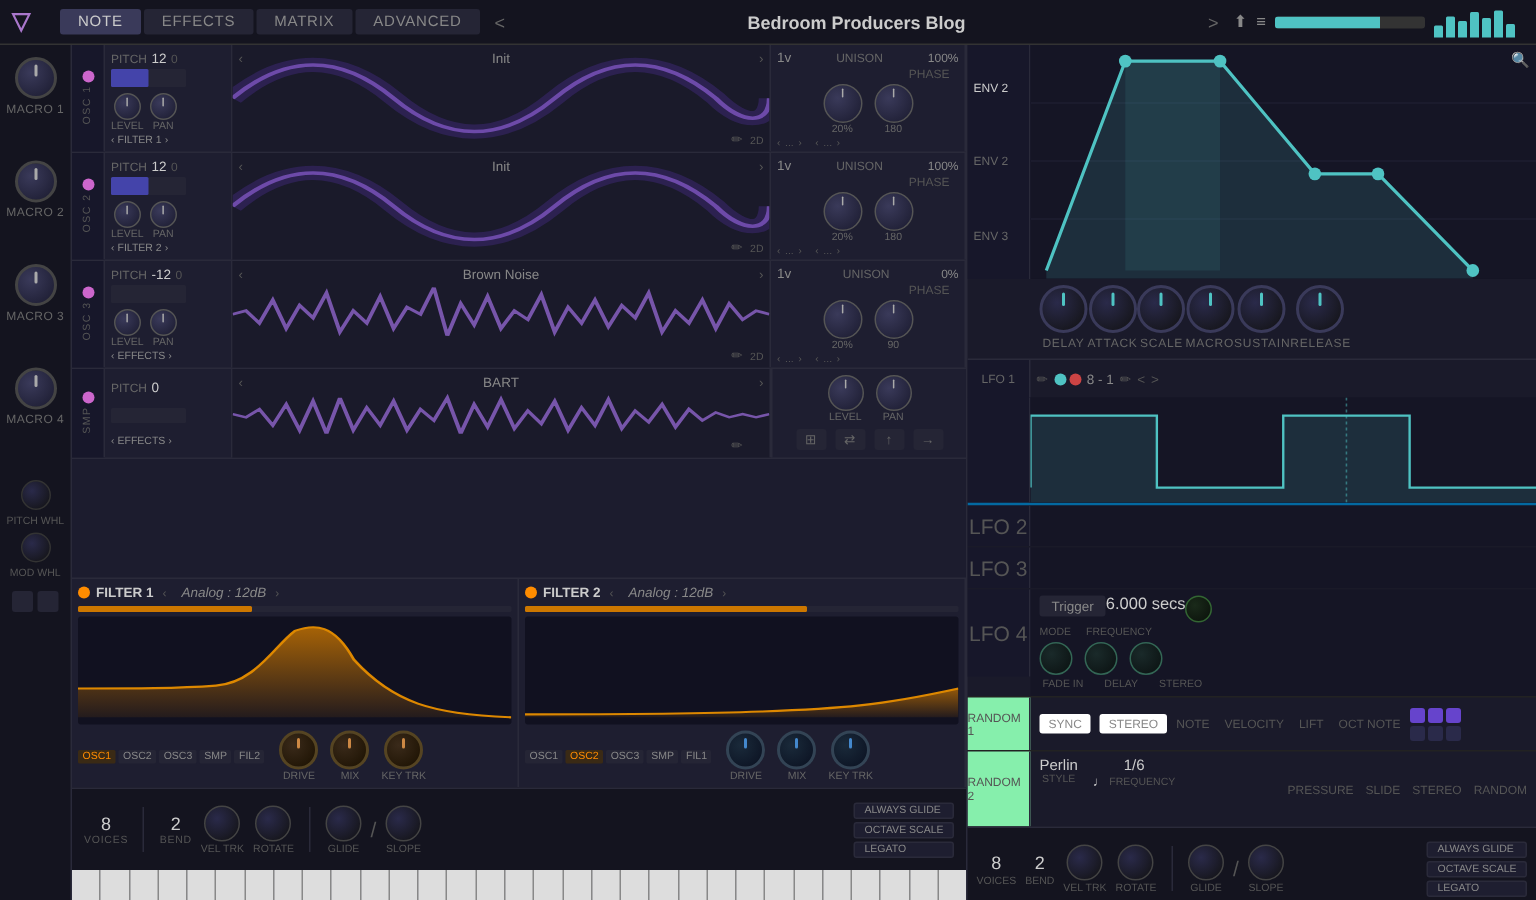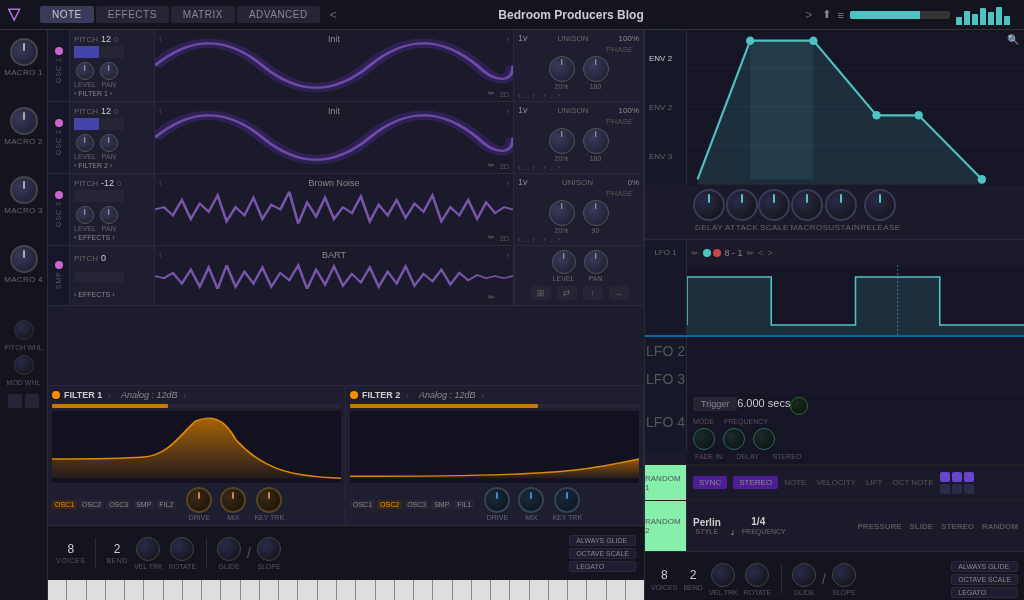--- a/index.html
+++ b/index.html
@@ -428,21 +428,21 @@
       color: #666;
       letter-spacing: 0.5px;
     }
     .lfo1-rate {
       font-size: 9px;
       color: #888;
     }
     .random1-btn {
       font-size: 8px;
       color: #888;
-      background: #4c1d95;
+      background: #ffffff;
       padding: 2px 6px;
       border-radius: 2px;
       cursor: pointer;
     }
     .random2-style {
       display: flex;
       flex-direction: column;
       align-items: center;
     }
     .random2-style-name {
@@ -689,24 +689,22 @@
       padding: 4px 6px;
     }
 
     .random2-row {
       height: 50px;
       display: flex;
     }
     .rand2-content {
       flex: 1;
       display: flex;
-      align-items: center;
       gap: 10px;
       padding: 4px 6px;
-      font-weight: bold;
     }
 
     .bottom-bar-full {
       height: 55px;
       background: #14141f;
       border-top: 1px solid #2a2a3a;
       display: flex;
       align-items: center;
       padding: 0 8px;
       gap: 6px;
@@ -1476,21 +1474,21 @@
         </div>
 
         <div class="random2-row">
           <div class="rand-lbl">RANDOM 2</div>
           <div class="rand2-content">
             <div class="random2-style">
               <span class="random2-style-name">Perlin</span>
               <span class="random2-style-label">STYLE</span>
             </div>
             <div class="random2-freq">
-              <span class="random2-freq-val">1/4</span>
+              <span class="random2-freq-val">1/6</span>
               <div style="display:flex;align-items:center;gap:2px;">
                 <span style="font-size:9px;color:#ccc;">♩</span>
                 <span class="random2-freq-label">FREQUENCY</span>
               </div>
             </div>
             <div style="flex:1;display:flex;gap:8px;flex-wrap:wrap;align-items:center;justify-content:flex-end;">
               <span style="font-size:8px;color:#555;">PRESSURE</span>
               <span style="font-size:8px;color:#555;">SLIDE</span>
               <span style="font-size:8px;color:#555;">STEREO</span>
               <span style="font-size:8px;color:#555;">RANDOM</span>

